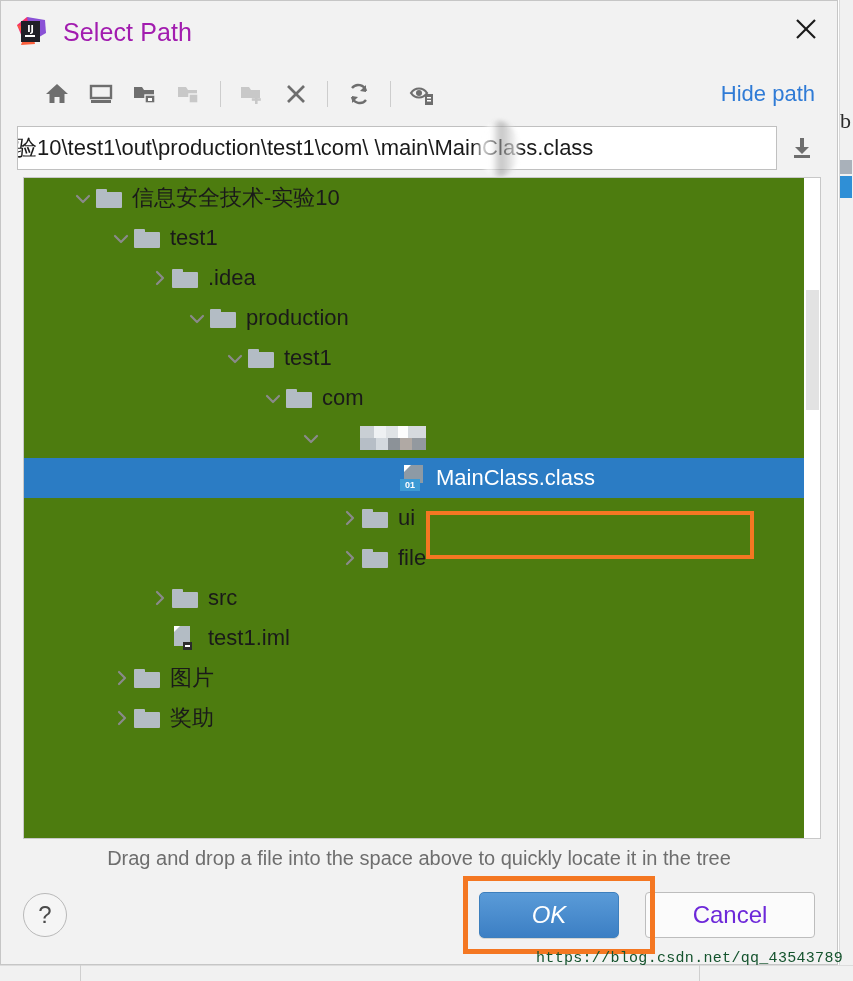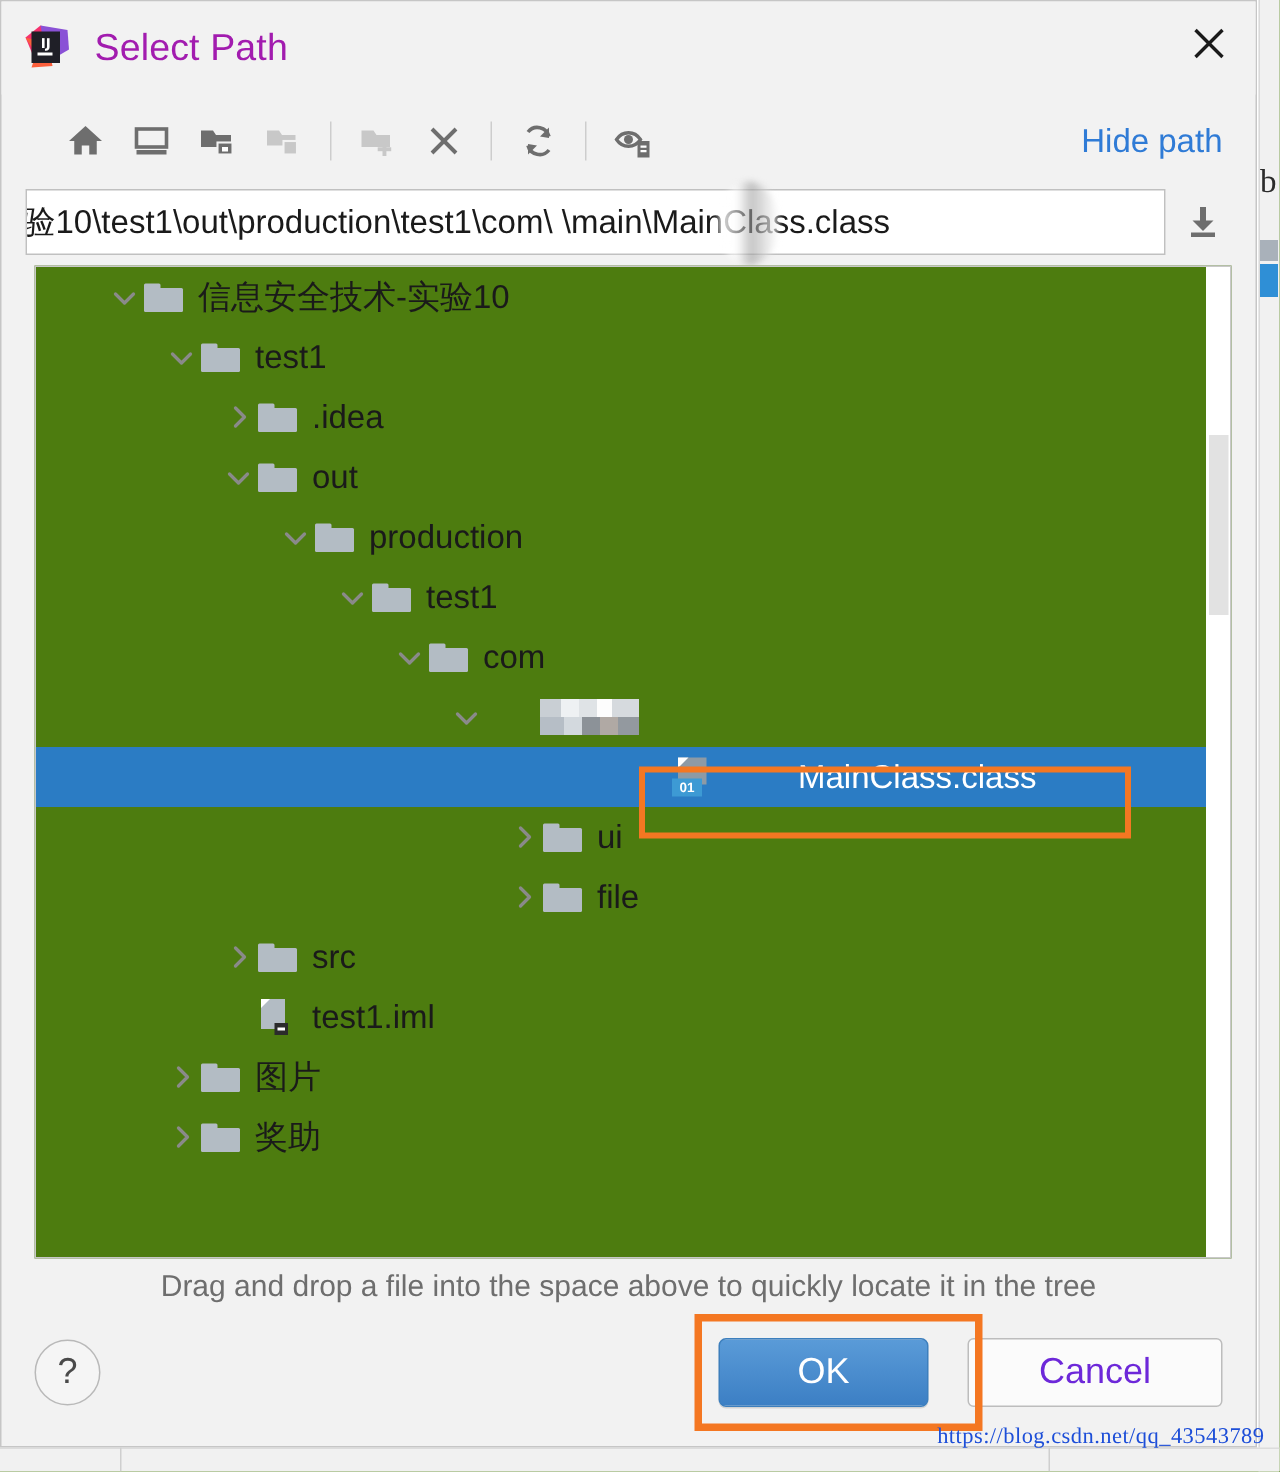--- a/index.html
+++ b/index.html
@@ -146,21 +146,21 @@
     overflow: hidden;
   }
   .tree-row {
     height: 40px;
     display: flex; align-items: center;
     font-size: 22px; color: #1a1a1a;
     white-space: nowrap;
     cursor: default;
     position: relative;
   }
-  .tree-row.selected { background: #2b7cc4; color: #ffffff; gap: 48px; }
+  .tree-row.selected { background: #2b7cc4; color: #ffffff; }
   .tw-arrow {
     width: 26px; height: 26px; flex: none;
     display: flex; align-items: center; justify-content: center;
     cursor: pointer;
   }
   .tw-arrow.blank { visibility: hidden; }
   .tw-icon { width: 30px; height: 26px; flex: none; margin-right: 6px;
              display: flex; align-items: center; }
   .tw-label { line-height: 1; }
 
@@ -265,42 +265,42 @@
     font-size: 24px; color: #4a4a4a; cursor: pointer;
   }
   #footer-spacer { flex: 1 1 auto; }
   #ok-wrap { position: relative; flex: none; }
   #ok-button {
     width: 140px; height: 46px;
     border: 1px solid #3d7fbd; border-radius: 5px;
     background: linear-gradient(#5a9bd8, #3c7fc4);
     color: #ffffff; font-size: 24px;
     display: flex; align-items: center; justify-content: center;
-    cursor: pointer; box-shadow: 0 1px 0 rgba(0,0,0,.12);
+    cursor: pointer; box-shadow: 0 1px 0 rgba(0,0,0,.12); font-style: italic;
   }
   #ok-highlight-box {
     position: absolute; left: -16px; top: -16px;
     width: 192px; height: 78px;
     border: 5px solid #f47722;
     pointer-events: none;
   }
   #cancel-button {
     width: 170px; height: 46px; margin-left: 26px; flex: none;
     border: 1px solid #bdbdbd; border-radius: 4px;
     background: #fbfbfb; color: #6d28d9; font-size: 24px;
     display: flex; align-items: center; justify-content: center;
     cursor: pointer;
   }
 
   
   #watermark {
     position: absolute; right: 10px; bottom: 14px;
-    font-size: 15px; color: #1d4ed8;
+    font-size: 15px; color: #14532d;
     letter-spacing: .3px; pointer-events: none; user-select: none;
-    font-family: Liberation Serif, serif;
+    font-family: Liberation Mono, monospace;
     margin-left: 31px;
   }
 </style>
 </head>
 <body>
 
 <div id="bg-right-strip"></div>
 <div id="bg-editor-letter">b</div>
 <div id="bg-scroll-marker-gray"></div>
 <div id="bg-scroll-marker-blue"></div>
@@ -455,34 +455,20 @@
             </svg>
           </span>
           <span class="tw-icon">
             <span class="folder-ico">
               <span class="tab"></span>
               <span class="body"></span>
             </span>
           </span>
           <span class="tw-label">.idea</span>
         </div>
-        <div class="tree-row" style="padding-left:122px">
-          <span class="tw-arrow">
-            <svg width="22" height="22" viewBox="0 0 22 22">
-              <path d="M5 9 L11 15 L17 9" fill="none" stroke="#8a8a8a" stroke-width="2.2" stroke-linecap="round" stroke-linejoin="round"></path>
-            </svg>
-          </span>
-          <span class="tw-icon">
-            <span class="folder-ico">
-              <span class="tab"></span>
-              <span class="body"></span>
-            </span>
-          </span>
-          <span class="tw-label">out</span>
-        </div>
         <div class="tree-row" style="padding-left:160px">
           <span class="tw-arrow">
             <svg width="22" height="22" viewBox="0 0 22 22">
               <path d="M5 9 L11 15 L17 9" fill="none" stroke="#8a8a8a" stroke-width="2.2" stroke-linecap="round" stroke-linejoin="round"></path>
             </svg>
           </span>
           <span class="tw-icon">
             <span class="folder-ico">
               <span class="tab"></span>
               <span class="body"></span>

